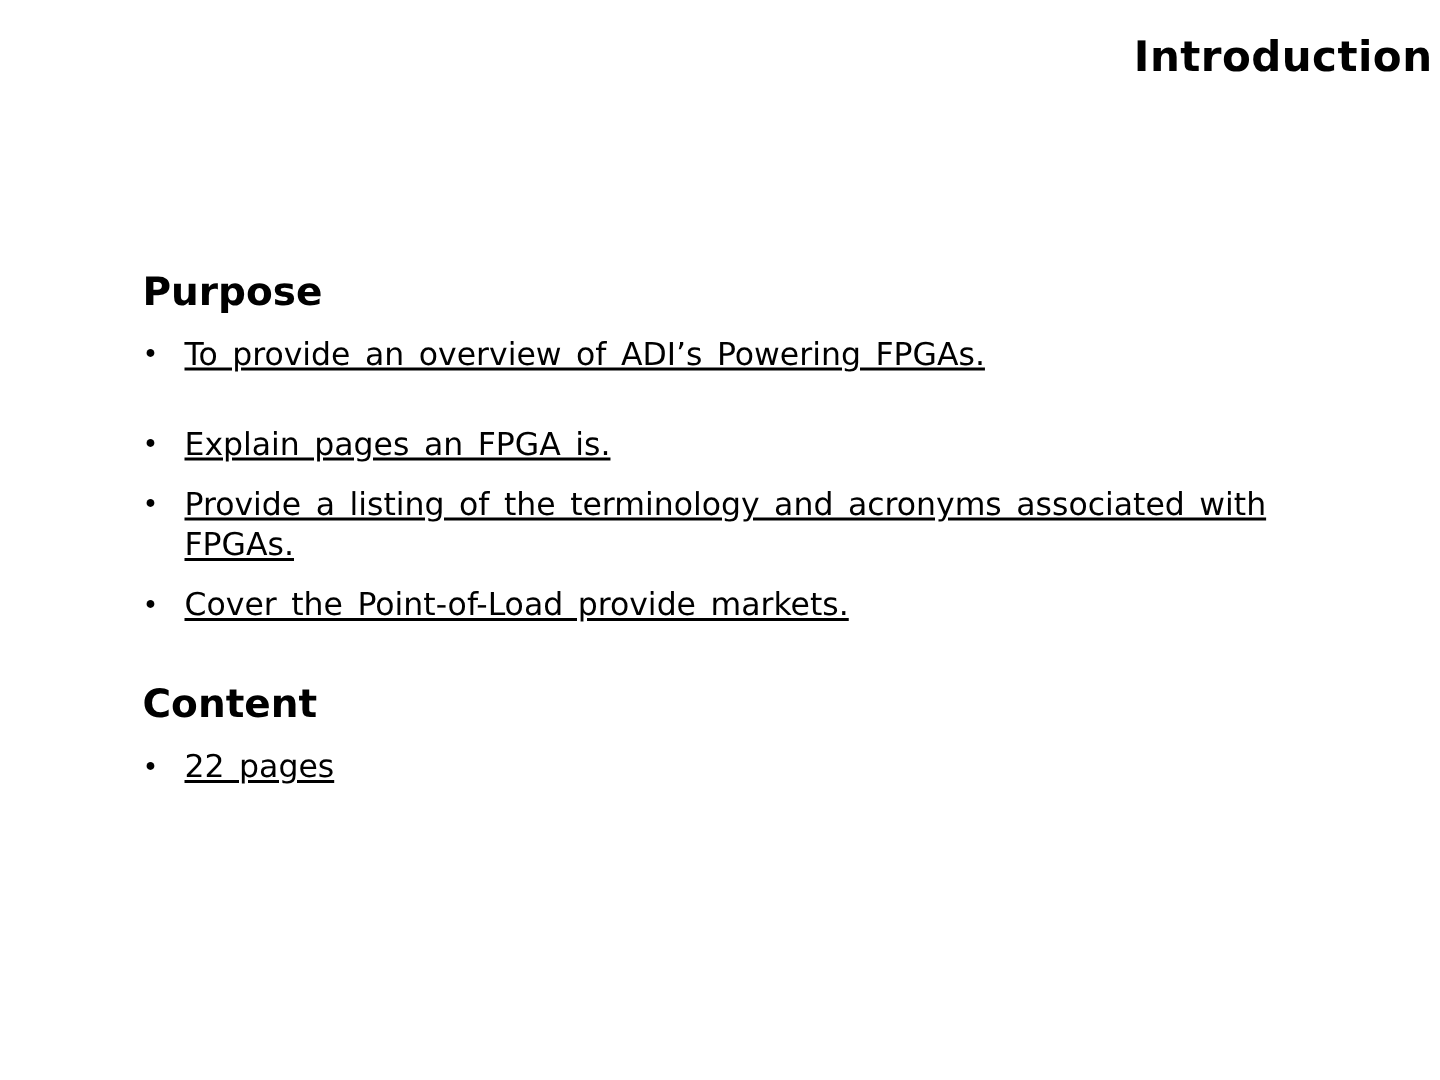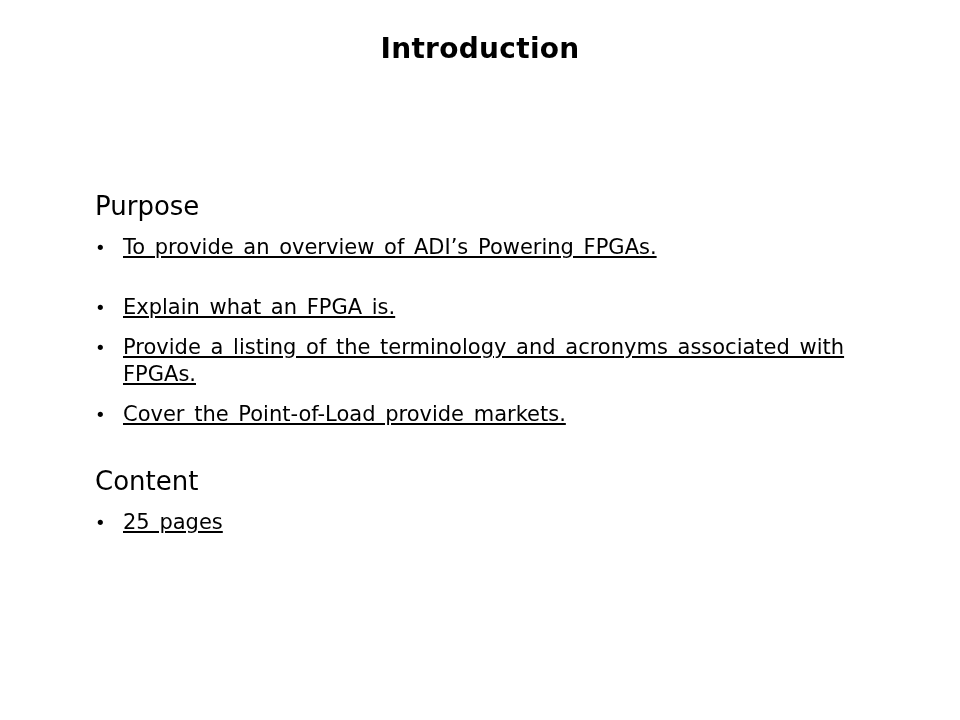--- a/index.html
+++ b/index.html
@@ -11,23 +11,23 @@
     position: relative;
     width: 960px;
     height: 720px;
     background: #ffffff;
     color: #000000;
     font-family: "DejaVu Sans", "Liberation Sans", sans-serif;
     overflow: hidden;
     box-sizing: border-box;
   }
   .slide-title {
-    margin: 16px;
+    margin: 5px;
     padding-top: 16px;
-    text-align: center;
+    text-align: right;
     font-size: 28px;
     font-weight: bold;
     letter-spacing: 0.3px;
     line-height: 1.2;
   }
   .content {
     box-sizing: border-box;
     padding-left: 95px;
     padding-right: 70px;
   }
@@ -39,21 +39,21 @@
   }
   .section + .section {
     margin-top: 33px;
   }
   .section:last-child {
     margin-top: 38px;
   }
   .section-heading {
     margin: 0 0 12px 0;
     font-size: 26px;
-    font-weight: normal;
+    font-weight: bold;
     line-height: 1.2;
   }
   ul.bullets {
     list-style: none;
     margin: 0;
     padding: 0;
   }
   ul.bullets li {
     display: flex;
     align-items: flex-start;
@@ -92,37 +92,37 @@
           <span class="bullet-marker">•</span>
           <span class="bullet-text">To provide an overview of ADI’s Powering FPGAs.</span>
         </li>
       </ul>
     </div>
 
     <div class="section">
       <ul class="bullets">
         <li>
           <span class="bullet-marker">•</span>
-          <span class="bullet-text">Explain what an FPGA is.</span>
+          <span class="bullet-text">Explain pages an FPGA is.</span>
         </li>
         <li>
           <span class="bullet-marker">•</span>
           <span class="bullet-text">Provide a listing of the terminology and acronyms associated with FPGAs.</span>
         </li>
         <li>
           <span class="bullet-marker">•</span>
           <span class="bullet-text">Cover the Point-of-Load provide markets.</span>
         </li>
       </ul>
     </div>
 
     <div class="section">
       <h2 class="section-heading">Content</h2>
       <ul class="bullets">
         <li>
           <span class="bullet-marker">•</span>
-          <span class="bullet-text">25 pages</span>
+          <span class="bullet-text">22 pages</span>
         </li>
       </ul>
     </div>
 
   </div>
 </div>
 
 </body></html>

